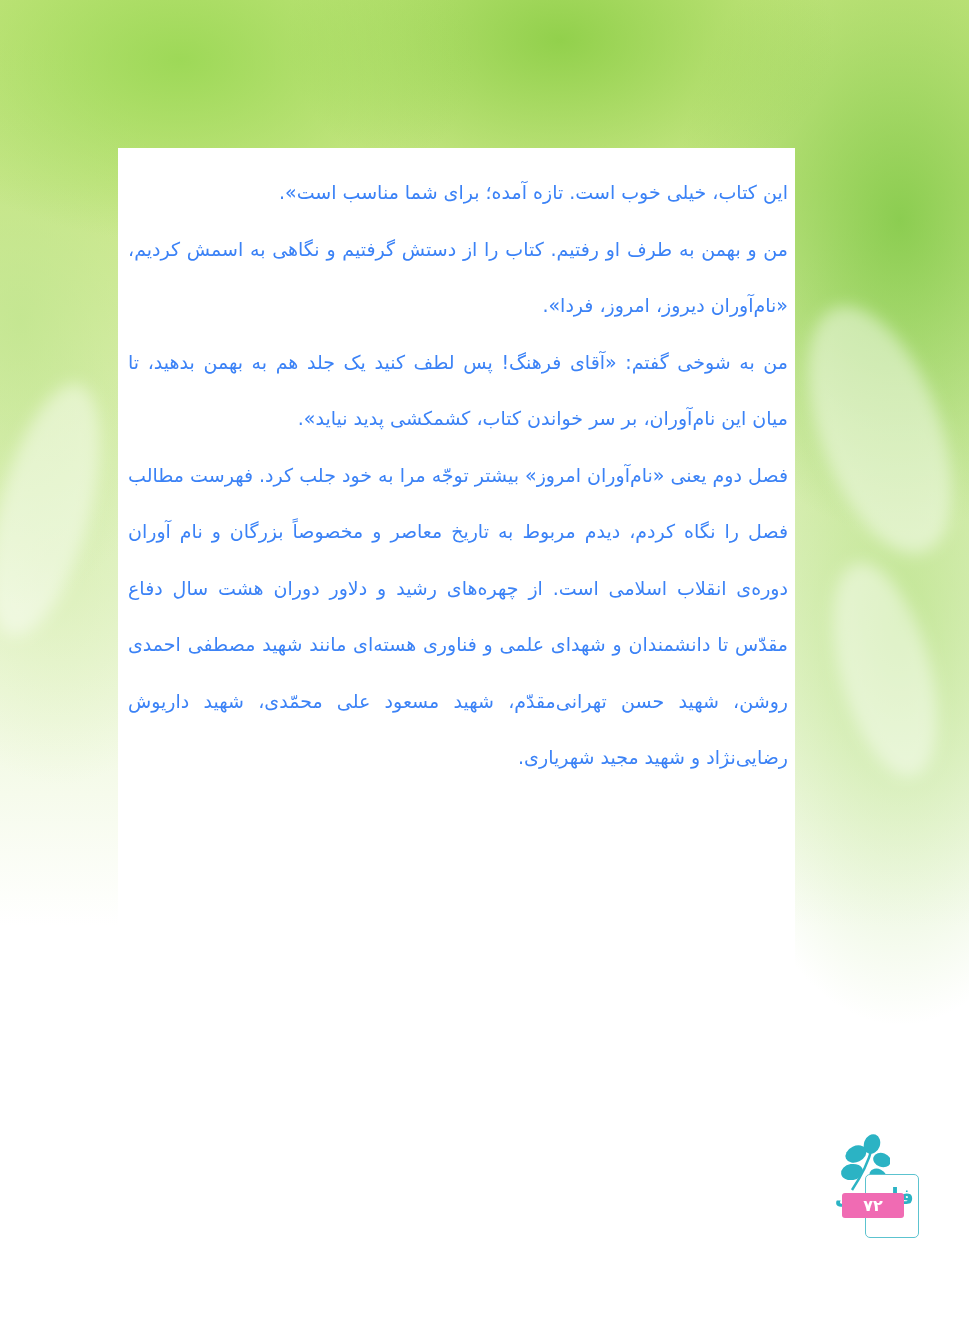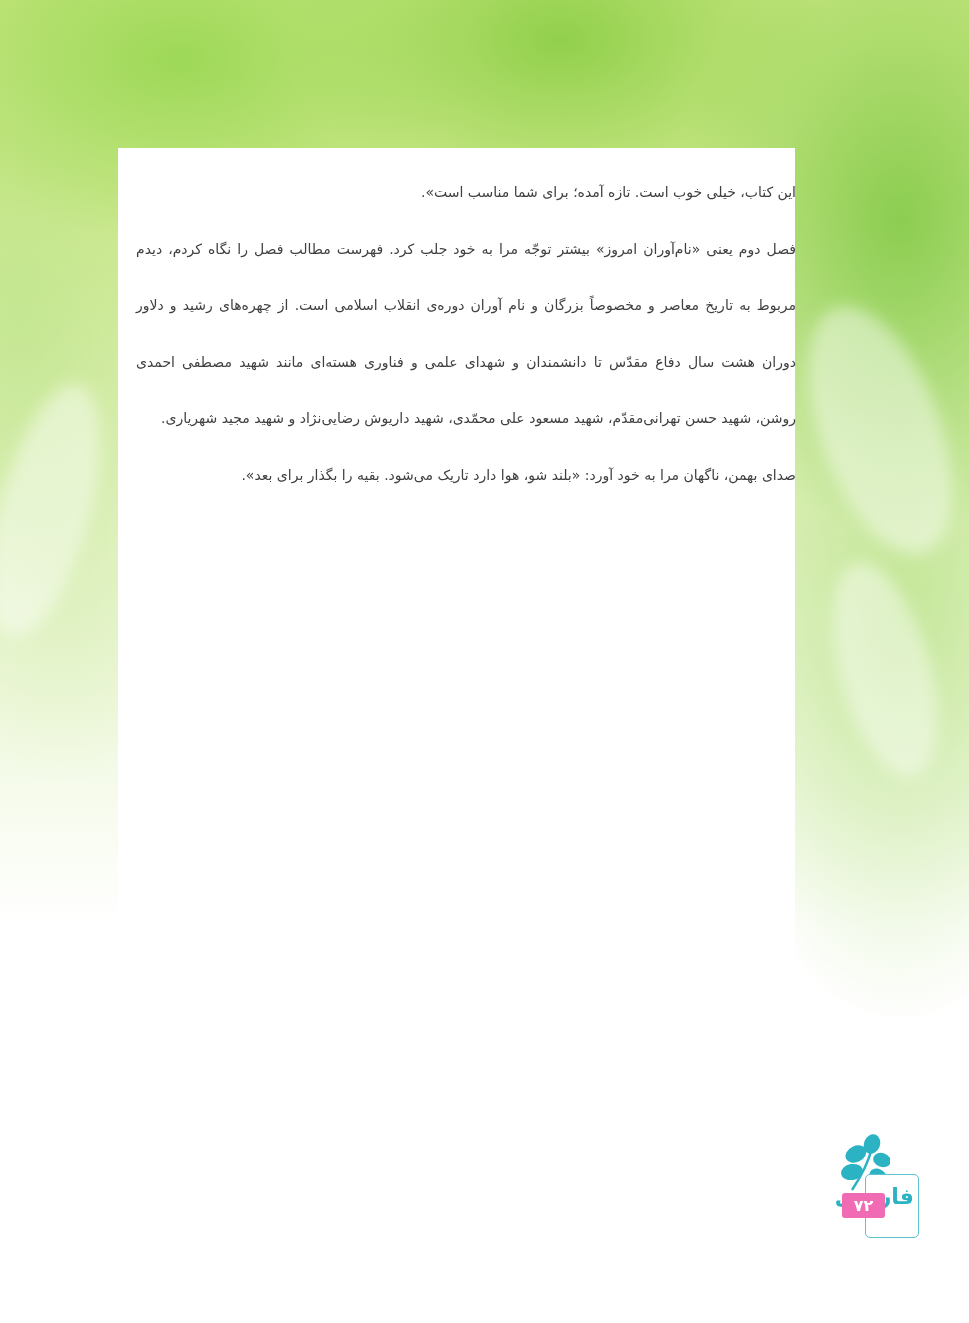--- a/index.html
+++ b/index.html
@@ -36,30 +36,30 @@
     .text-box {
       position: absolute;
       left: 118px;
       top: 148px;
       width: 677px;
       height: 1000px;
       background: #ffffff;
     }
     .body-text {
       position: absolute;
-      left: 136px;
+      left: 128px;
       top: 164px;
       width: 660px;
       direction: rtl;
       text-align: justify;
       text-align-last: right;
       font-family: "DejaVu Sans", sans-serif;
-      font-size: 14px;
+      font-size: 19px;
       line-height: 56.5px;
-      color: #404040;
+      color: #3b82f6;
     }
     .para {
       margin: 0;
       padding: 0;
     }
     .logo {
       position: absolute;
       left: 820px;
       top: 1134px;
       width: 95px;
@@ -84,21 +84,21 @@
       font-family: "DejaVu Sans", sans-serif;
       font-weight: bold;
       font-size: 22px;
       color: #2bb3c4;
       direction: rtl;
     }
     .page-badge {
       position: absolute;
       left: 22px;
       top: 59px;
-      width: 43px;
+      width: 62px;
       height: 25px;
       background: #f06bb3;
       border-radius: 3px;
       color: #ffffff;
       font-family: "DejaVu Sans", sans-serif;
       font-weight: bold;
       font-size: 16px;
       line-height: 25px;
       text-align: center;
     }
@@ -115,22 +115,23 @@
 
 <div class="bg-wash"></div>
 <div class="streak" style="left:820px;top:300px;width:120px;height:260px;transform:rotate(-20deg);"></div>
 <div class="streak" style="left:840px;top:560px;width:90px;height:220px;transform:rotate(-15deg);"></div>
 <div class="streak" style="left:0px;top:380px;width:90px;height:260px;transform:rotate(15deg);"></div>
 
 <div class="text-box"></div>
 
 <div class="body-text">
   <p class="para">این کتاب، خیلی خوب است. تازه آمده؛ برای شما مناسب است».</p>
+  <p class="para">من و بهمن به طرف او رفتیم. کتاب را از دستش گرفتیم و نگاهی به اسمش کردیم، «نام‌آوران دیروز، امروز، فردا».</p>
+  <p class="para">من به شوخی گفتم: «آقای فرهنگ! پس لطف کنید یک جلد هم به بهمن بدهید، تا میان این نام‌آوران، بر سر خواندن کتاب، کشمکشی پدید نیاید».</p>
   <p class="para">فصل دوم یعنی «نام‌آوران امروز» بیشتر توجّه مرا به خود جلب کرد. فهرست مطالب فصل را نگاه کردم، دیدم مربوط به تاریخ معاصر و مخصوصاً بزرگان و نام آوران دوره‌ی انقلاب اسلامی است. از چهره‌های رشید و دلاور دوران هشت سال دفاع مقدّس تا دانشمندان و شهدای علمی و فناوری هسته‌ای مانند شهید مصطفی احمدی روشن، شهید حسن تهرانی‌مقدّم، شهید مسعود علی محمّدی، شهید داریوش رضایی‌نژاد و شهید مجید شهریاری.</p>
-  <p class="para">صدای بهمن، ناگهان مرا به خود آورد: «بلند شو، هوا دارد تاریک می‌شود. بقیه را بگذار برای بعد».</p>
 </div>
 
 <div class="logo">
   <svg class="leaf-icon" viewBox="0 0 52 58">
     <path d="M14 56 C 22 44, 30 30, 34 14" stroke="#2bb3c4" stroke-width="2.5" fill="none"></path>
     <ellipse cx="34" cy="10" rx="8" ry="10" fill="#2bb3c4" transform="rotate(20 34 10)"></ellipse>
     <ellipse cx="18" cy="20" rx="11" ry="8" fill="#2bb3c4" transform="rotate(-25 18 20)"></ellipse>
     <ellipse cx="44" cy="26" rx="9" ry="7" fill="#2bb3c4" transform="rotate(20 44 26)"></ellipse>
     <ellipse cx="14" cy="38" rx="11" ry="8" fill="#2bb3c4" transform="rotate(-10 14 38)"></ellipse>
     <ellipse cx="40" cy="42" rx="9" ry="7" fill="#2bb3c4" transform="rotate(25 40 42)"></ellipse>

